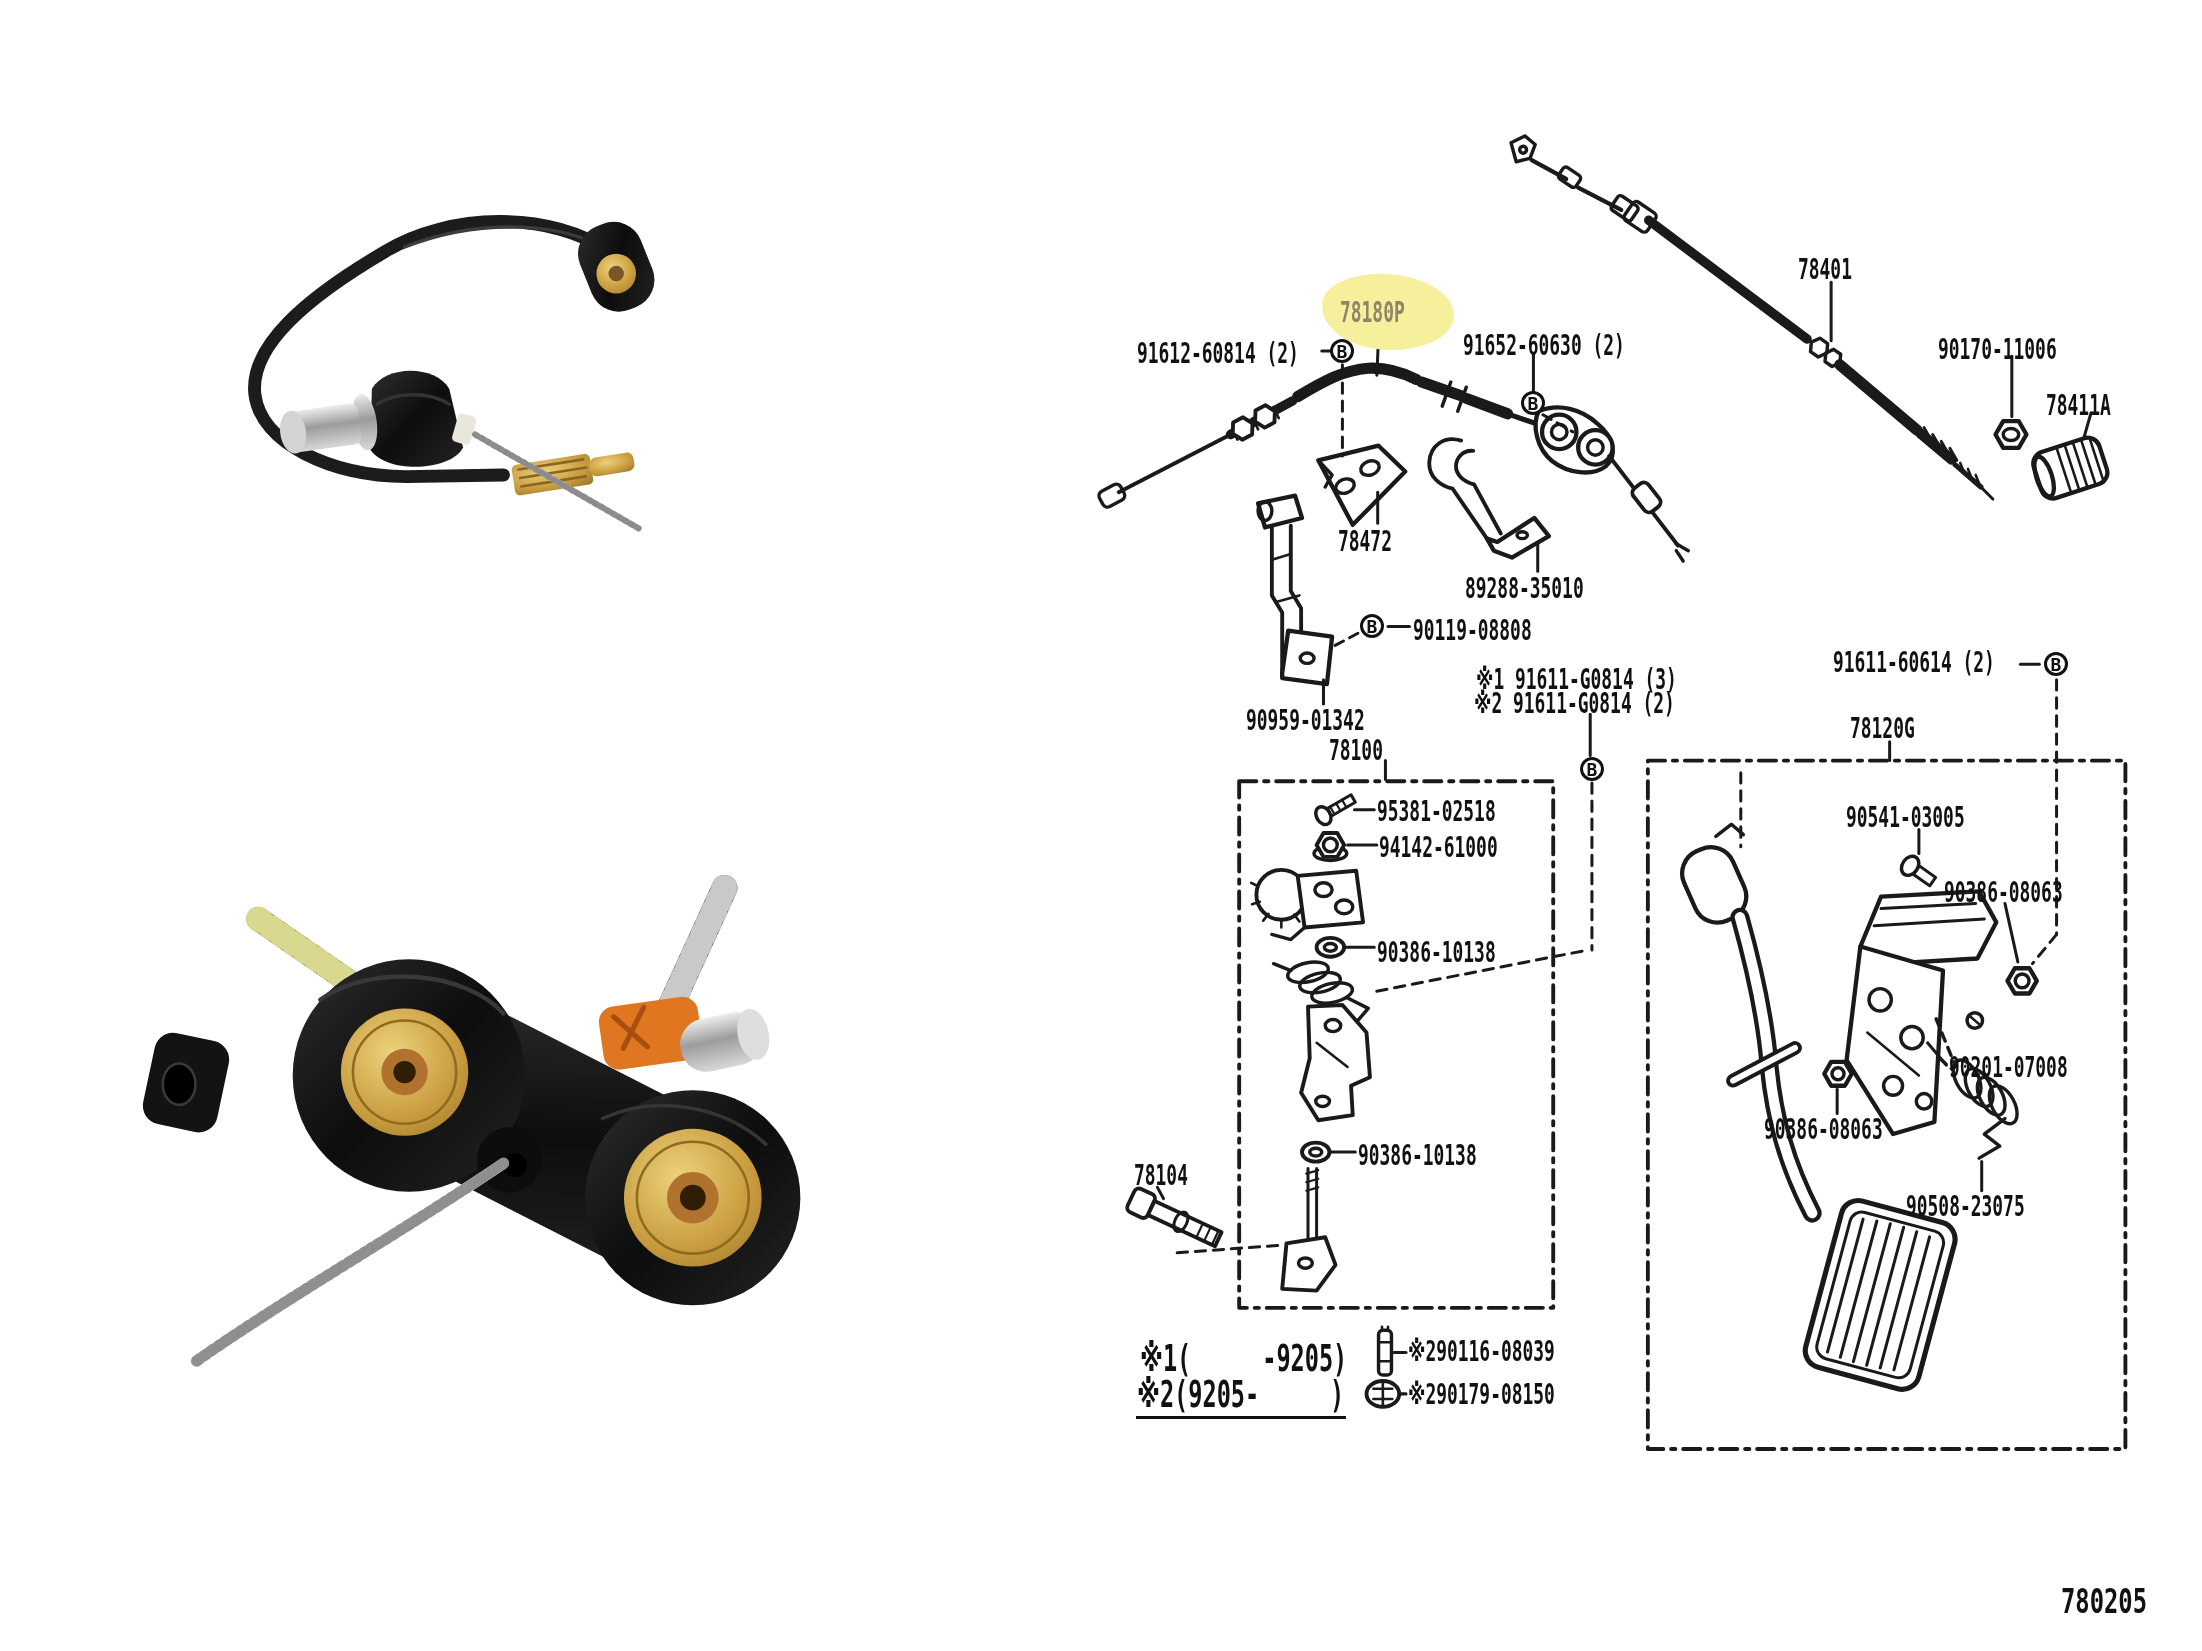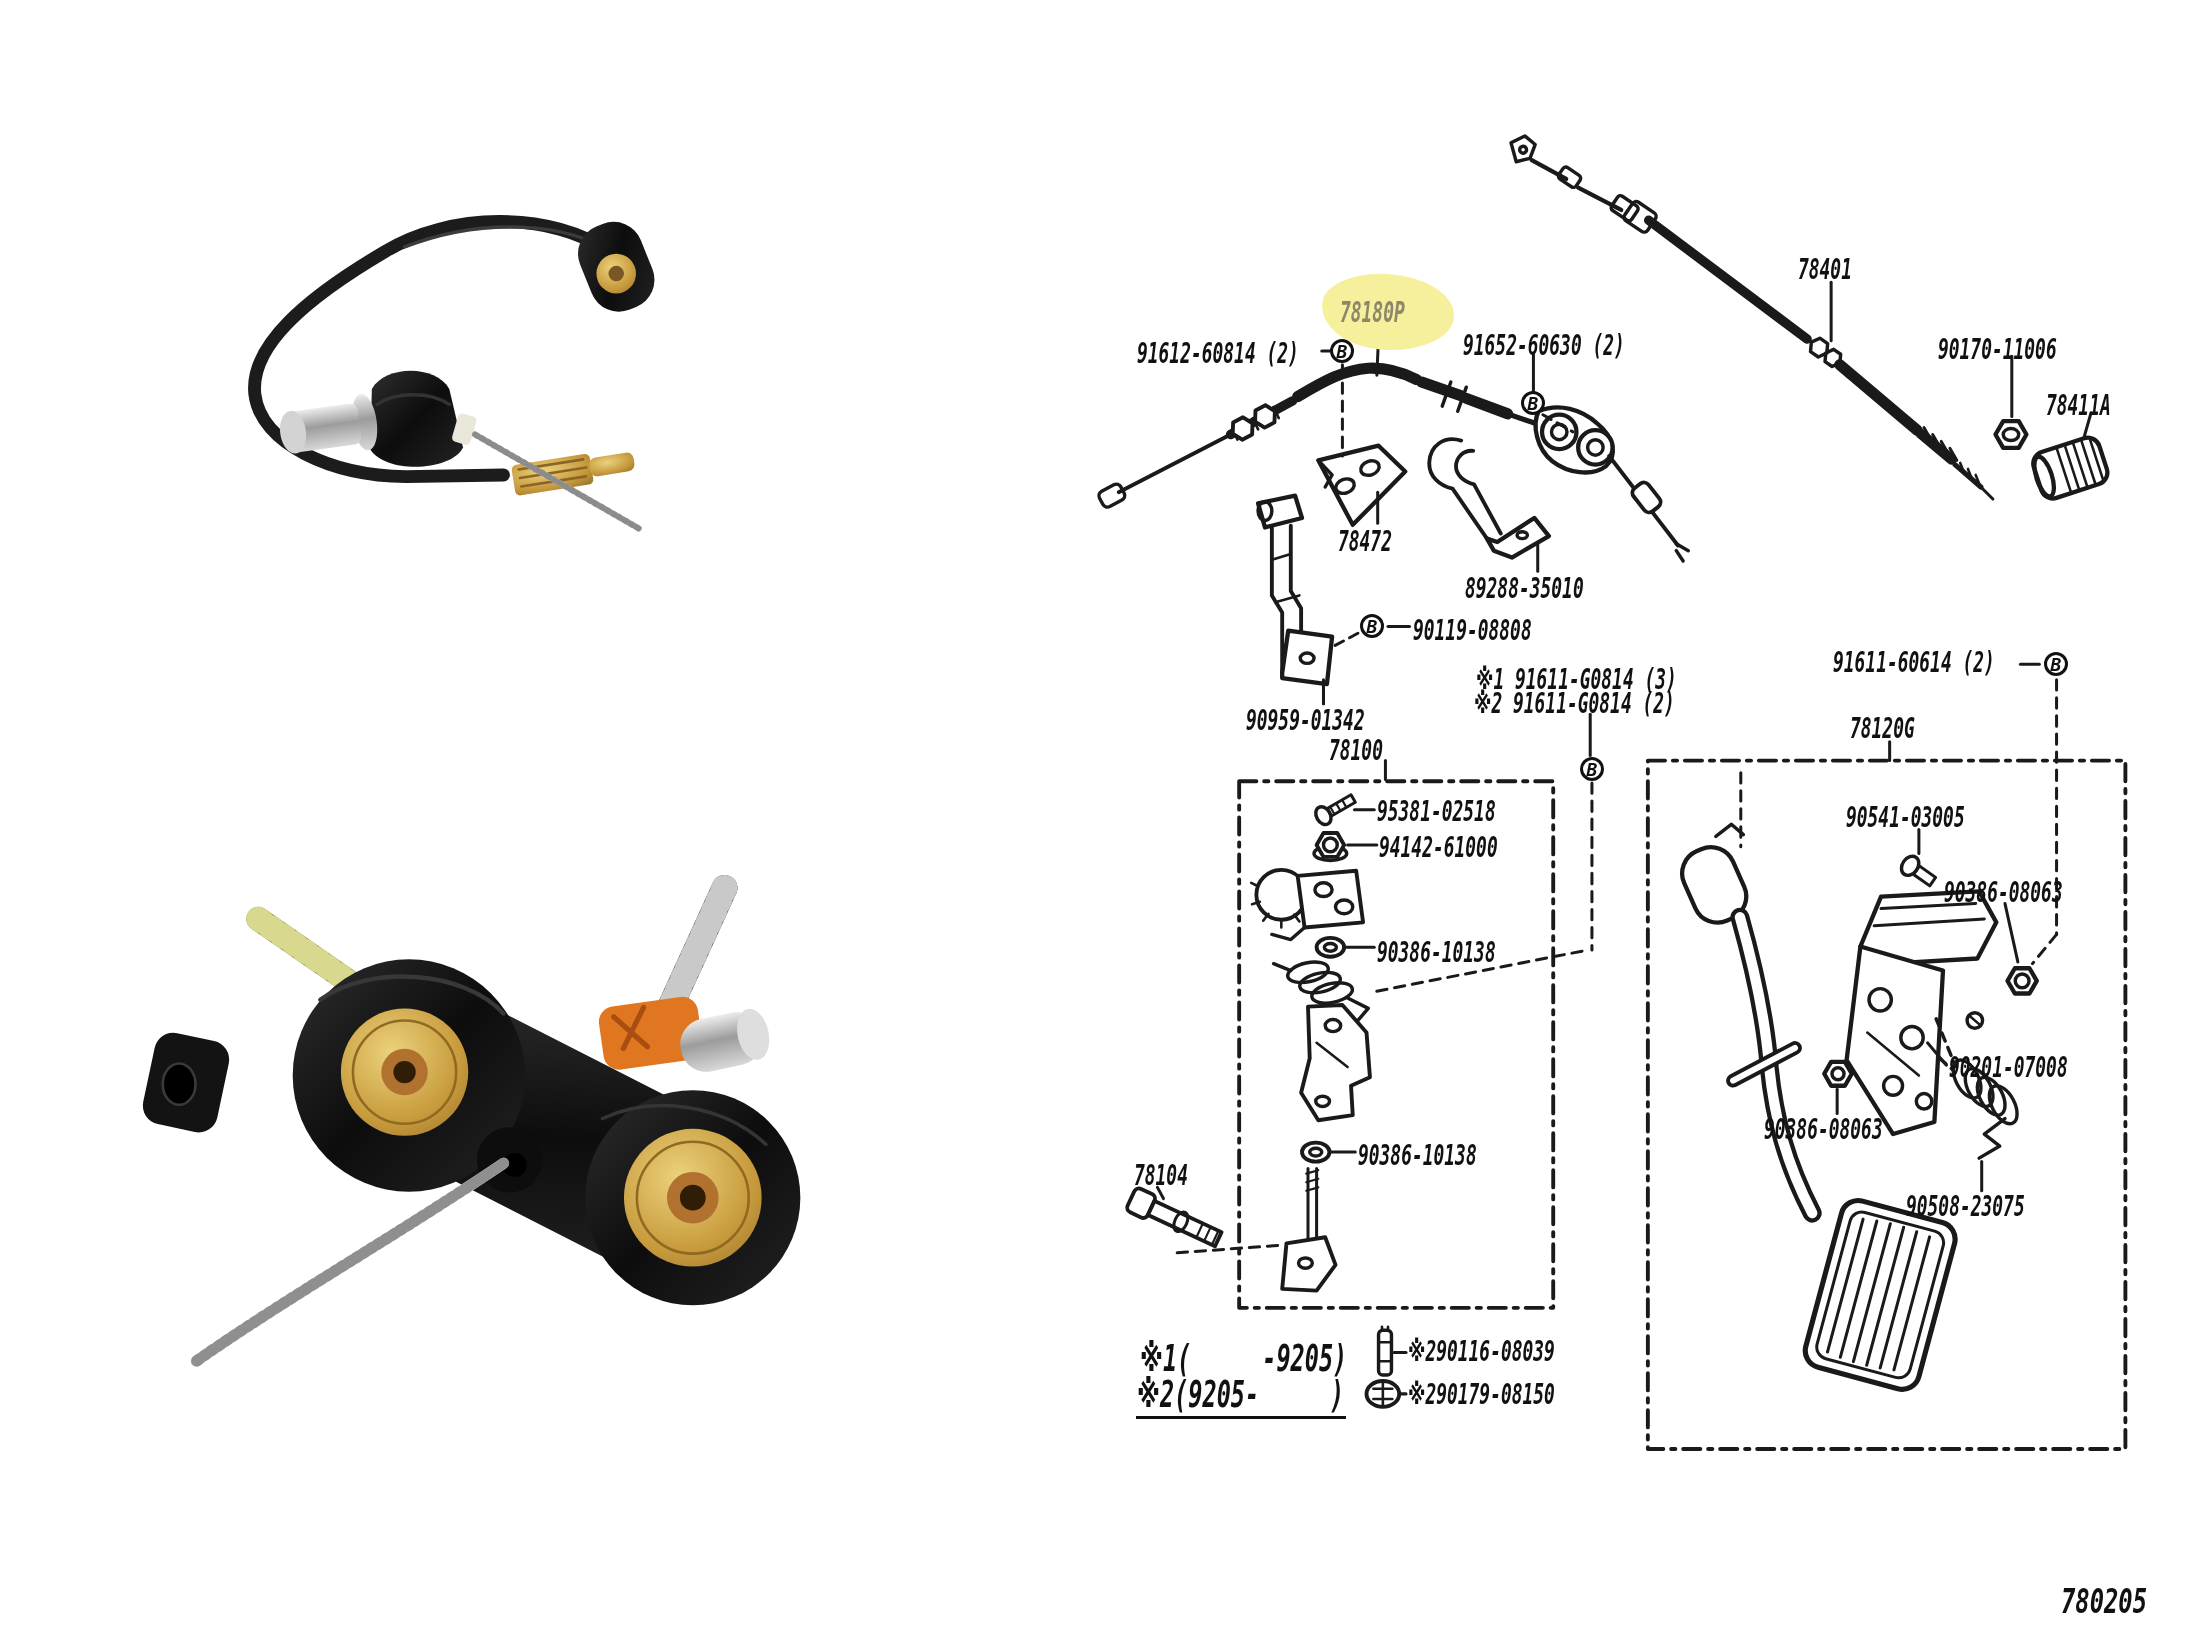--- a/index.html
+++ b/index.html
@@ -1,17 +1,17 @@
 <!DOCTYPE html>
 <html style="font-size:13.8px"><head>
 <meta charset="utf-8">
 <style>
   html,body{margin:0;padding:0;background:#fff;}
   .canvas{position:relative;width:2203px;height:1619px;background:#ffffff;overflow:hidden;
-          font-family:"DejaVu Sans Mono","DejaVu Sans",monospace;color:#1a1a1a;font-style:italic;}
+          font-family:"DejaVu Sans Mono","DejaVu Sans",monospace;color:#1a1a1a;}
   .art{position:absolute;left:0;top:0;width:2203px;height:1652px;}
   .plabel{position:absolute;font-weight:700;font-size:28px;line-height:1.05;color:#111;
           white-space:pre;transform:scaleX(.64);transform-origin:0 0;letter-spacing:0;}
   .plabel-lg{position:absolute;font-weight:700;font-size:38px;line-height:1.05;color:#111;
           white-space:pre;transform:scaleX(.62);transform-origin:0 0;}
   .pcode{position:absolute;font-weight:700;font-size:34px;color:#111;white-space:pre;
           transform:scaleX(.70);transform-origin:0 0;}
   .bsym{position:absolute;width:24px;height:24px;border:3px solid #111;border-radius:50%;
         display:flex;align-items:center;justify-content:center;font-weight:700;font-size:18px;
         color:#111;background:#fff;box-sizing:border-box;}

